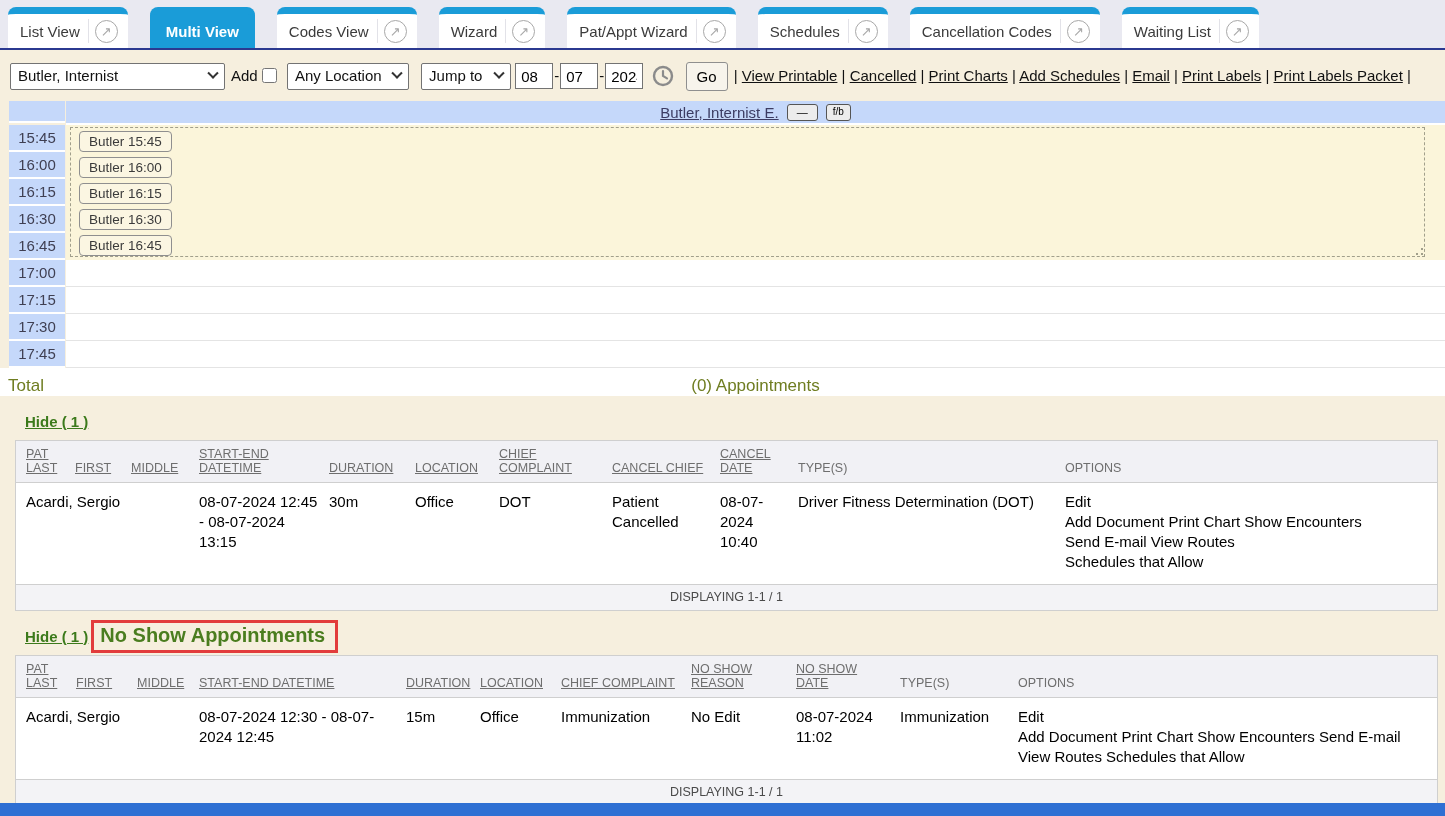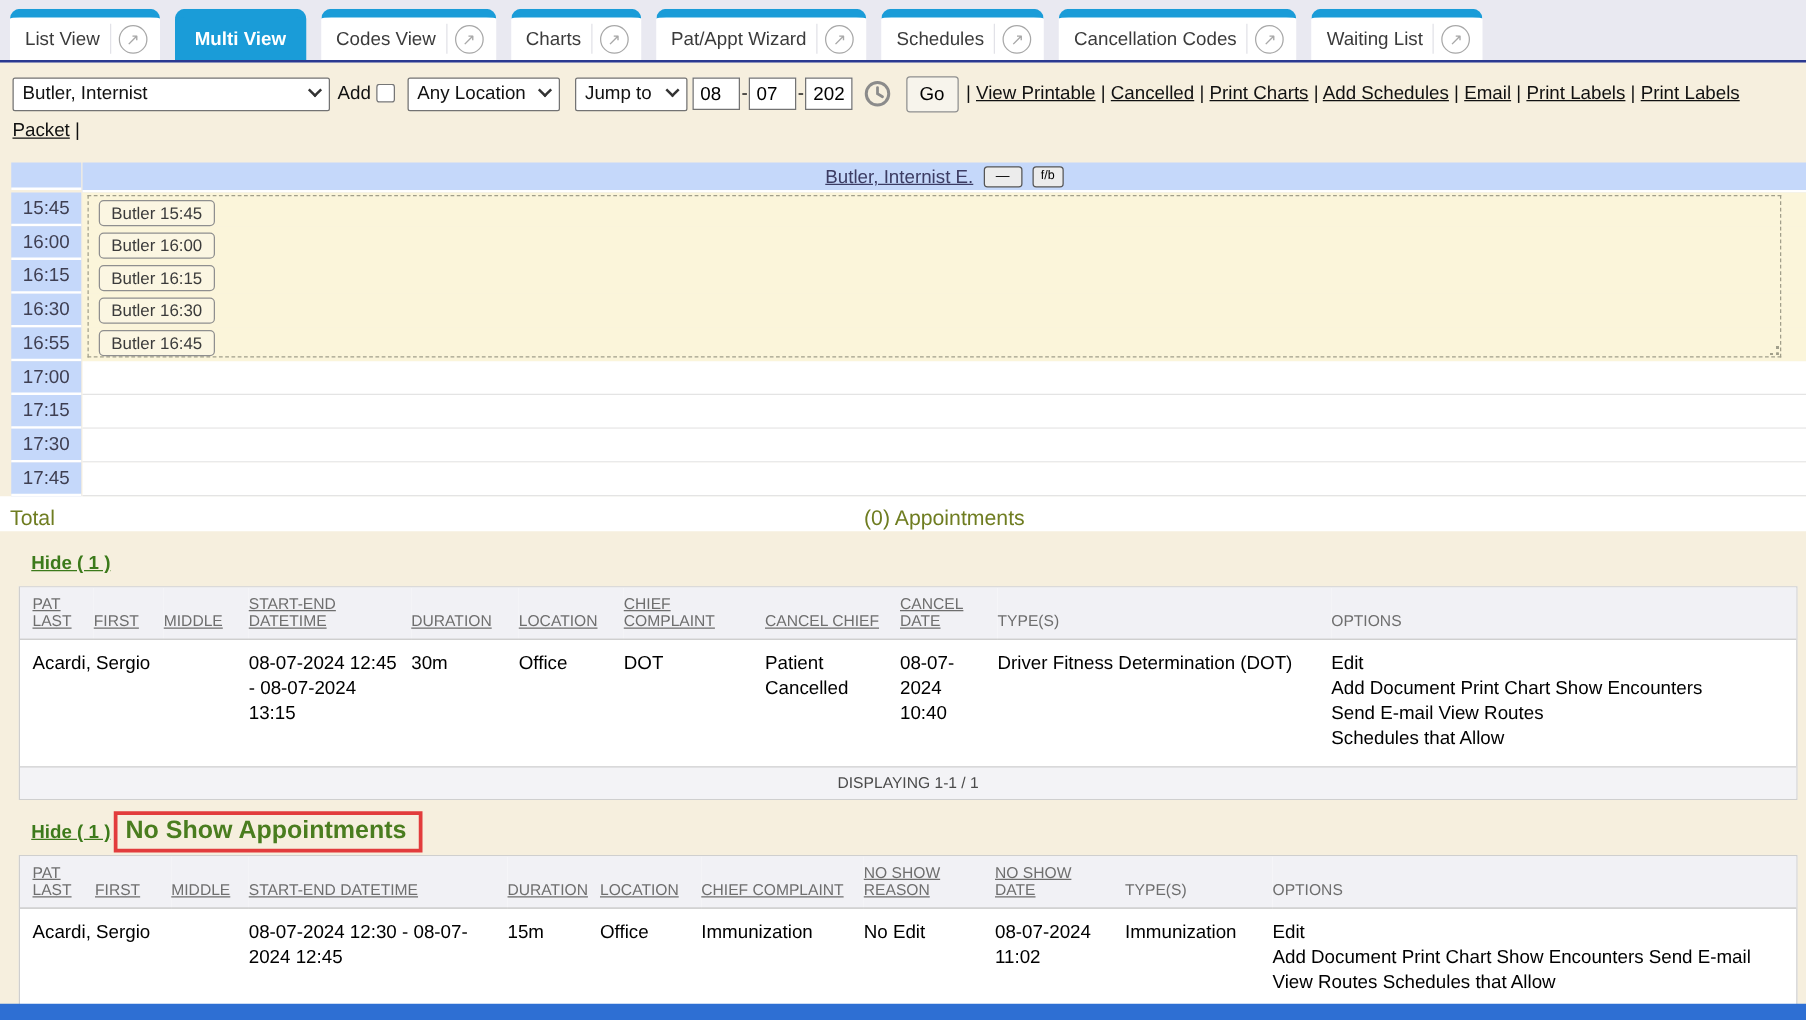--- a/index.html
+++ b/index.html
@@ -1,33 +1,33 @@
 <!DOCTYPE html>
 <html><head>
 <meta charset="utf-8">
 <style>
   * { margin:0; padding:0; box-sizing:border-box; }
   html,body { width:1445px; height:816px; overflow:hidden; }
   body { font-family:"Liberation Sans", sans-serif; background:#f6efde; position:relative; }
 
   
-  .tabbar { background:#e9e9f1; padding:7px 0 0 8px; border-bottom:2px solid #2b3990; height:50px; display:flex; align-items:flex-end; gap:12px; }
+  .tabbar { background:#e9e9f1; padding:7px 0 0 8px; border-bottom:2px solid #2b3990; height:50px; display:flex; align-items:flex-end; gap:22px; }
   .tab { display:inline-flex; align-items:center; background:#fff; border-top:7px solid #1a9cd8; border-radius:8px 8px 0 0; height:41px; padding:0 4px 0 12px; cursor:pointer; }
   .tab-label { font-size:15px; color:#3b3b3b; white-space:nowrap; padding-right:8px; }
   .tab-icon { width:23px; height:23px; border:1px solid #a8a8a8; border-radius:50%; color:#a8a8a8; font-size:13px; line-height:21px; text-align:center; margin:0 6px 0 6px; border-left-width:1px; }
   .tab .icon-sep { width:1px; height:24px; background:#e2e2e8; }
   .tab.active { background:#1a9cd8; border-top-color:#1a9cd8; padding:0 16px; }
   .tab.active .tab-label { color:#fff; font-weight:bold; padding-right:0; }
 
   
   .toolbar { padding:10px 10px 4px 10px; font-size:15px; color:#111; line-height:30px; }
   .toolbar > * { vertical-align:middle; }
   .sel { display:inline-flex; align-items:center; justify-content:space-between; background:#fff; border:1px solid #737373; border-radius:2px; height:27px; padding:0 7px; font-size:15px; color:#111; cursor:pointer; vertical-align:middle; }
   .sel .chev { width:8px; height:8px; border-right:2px solid #333; border-bottom:2px solid #333; transform:rotate(45deg) translate(-2px,-2px); margin-left:10px; }
-  .sel-provider { width:254px;gap:40px; }
+  .sel-provider { width:215px;gap:40px; }
   .sel-location { width:122px; margin-left:4px; }
   .sel-jump { width:90px; margin-left:8px; }
   .lbl-add { margin-left:6px; }
   .chk { width:15px; height:15px; vertical-align:middle; margin:0 2px 2px 4px; }
   .date-input { width:38px; height:26px; border:1px solid #737373; font-size:15px; font-family:"Liberation Sans",sans-serif; padding:0 5px; vertical-align:middle; }
   .date-input.year { width:38px; }
   .date-dash { margin:0 1px; }
   .clock-btn { display:inline-block; width:24px; height:24px; vertical-align:middle; margin:0 6px 0 4px; cursor:pointer; }
   .go-btn { height:29px; min-width:42px; background:#f7f4ec; border:1px solid #8f8f8f; border-radius:3px; font-size:15px; font-family:"Liberation Sans",sans-serif; padding:0 9px; cursor:pointer; vertical-align:middle; margin-right:2px; }
   .links { display:inline; }
@@ -90,21 +90,21 @@
 
     </div>
 
     <div class="tab">
       <span class="tab-label">Codes View</span>
       <span class="icon-sep"></span>
       <span class="tab-icon">↗</span>
     </div>
 
     <div class="tab">
-      <span class="tab-label">Charts</span>
+      <span class="tab-label">Wizard</span>
       <span class="icon-sep"></span>
       <span class="tab-icon">↗</span>
     </div>
 
     <div class="tab">
       <span class="tab-label">Pat/Appt Wizard</span>
       <span class="icon-sep"></span>
       <span class="tab-icon">↗</span>
     </div>
 
@@ -173,21 +173,21 @@
         <div class="tcell">16:15</div>
         <div class="bcell open"></div>
       </div>
 
       <div class="grow">
         <div class="tcell">16:30</div>
         <div class="bcell open"></div>
       </div>
 
       <div class="grow">
-        <div class="tcell">16:55</div>
+        <div class="tcell">16:45</div>
         <div class="bcell open"></div>
       </div>
 
       <div class="grow">
         <div class="tcell">17:00</div>
         <div class="bcell closed"></div>
       </div>
 
       <div class="grow">
         <div class="tcell">17:15</div>

